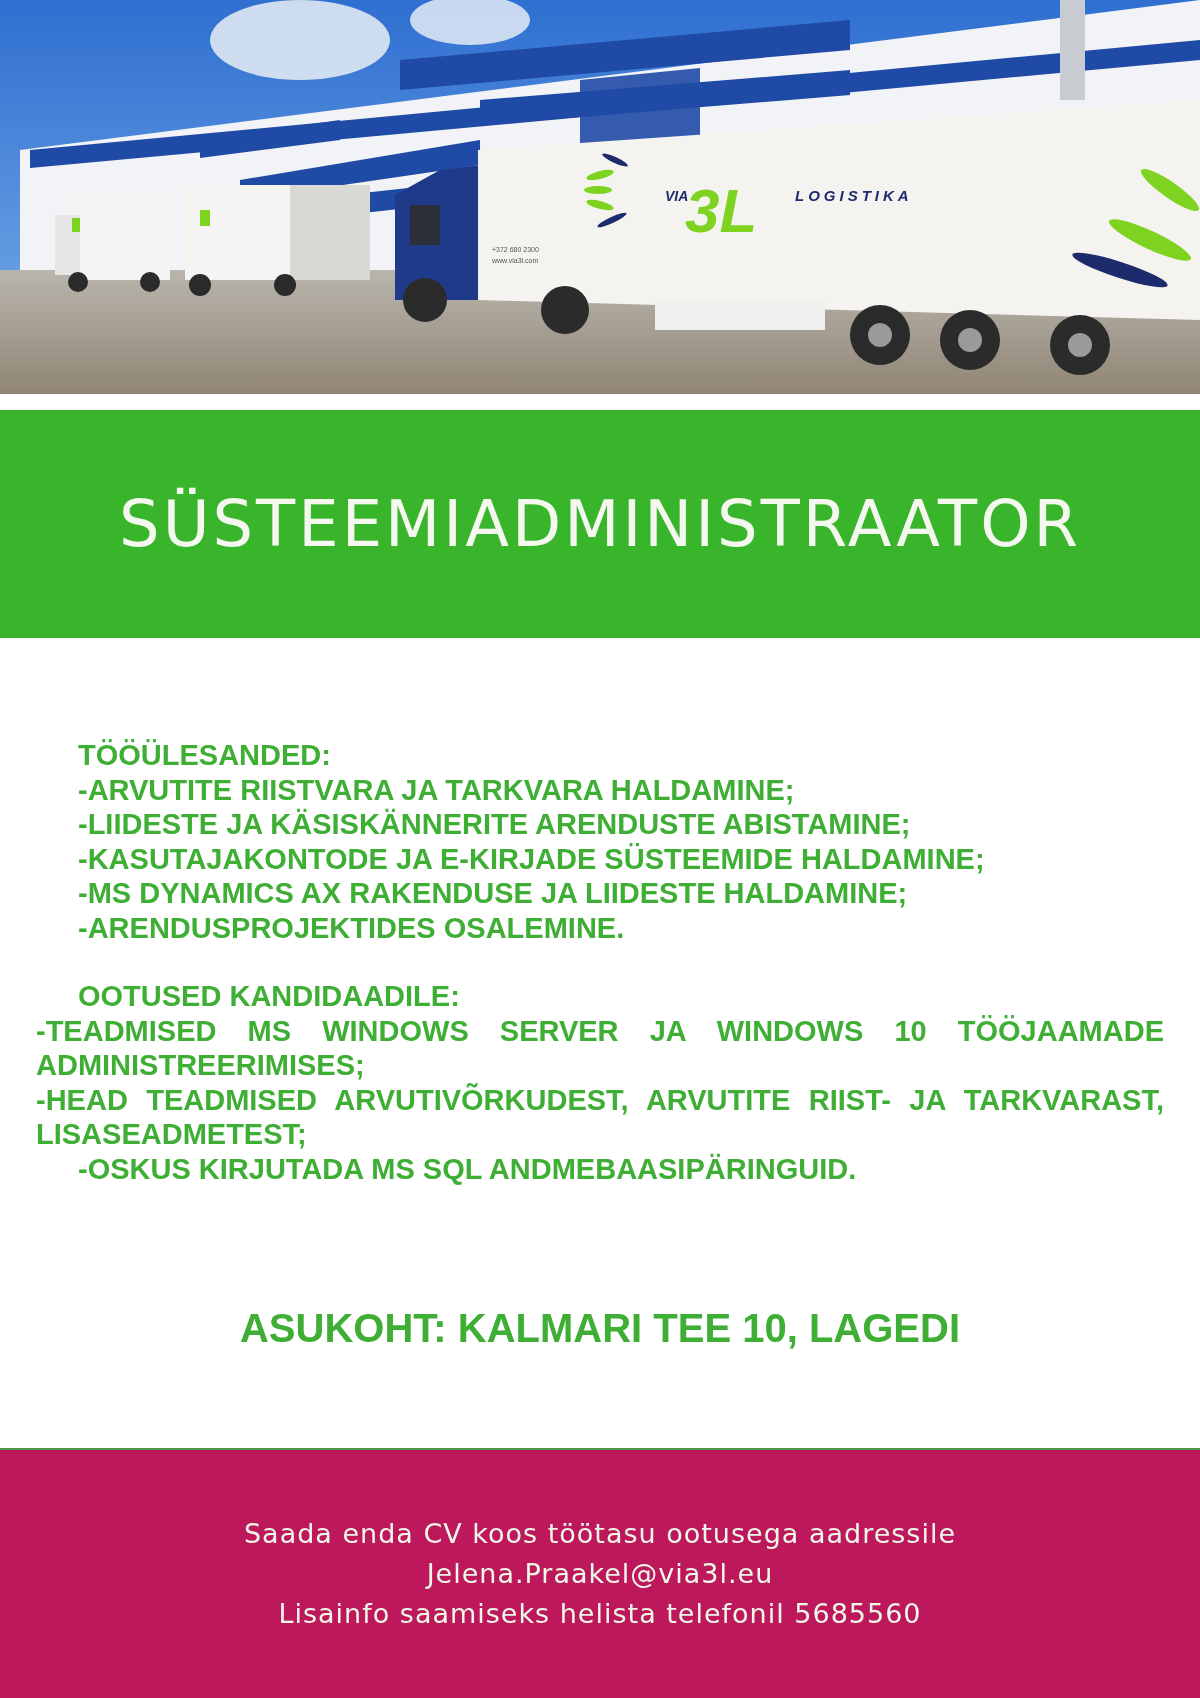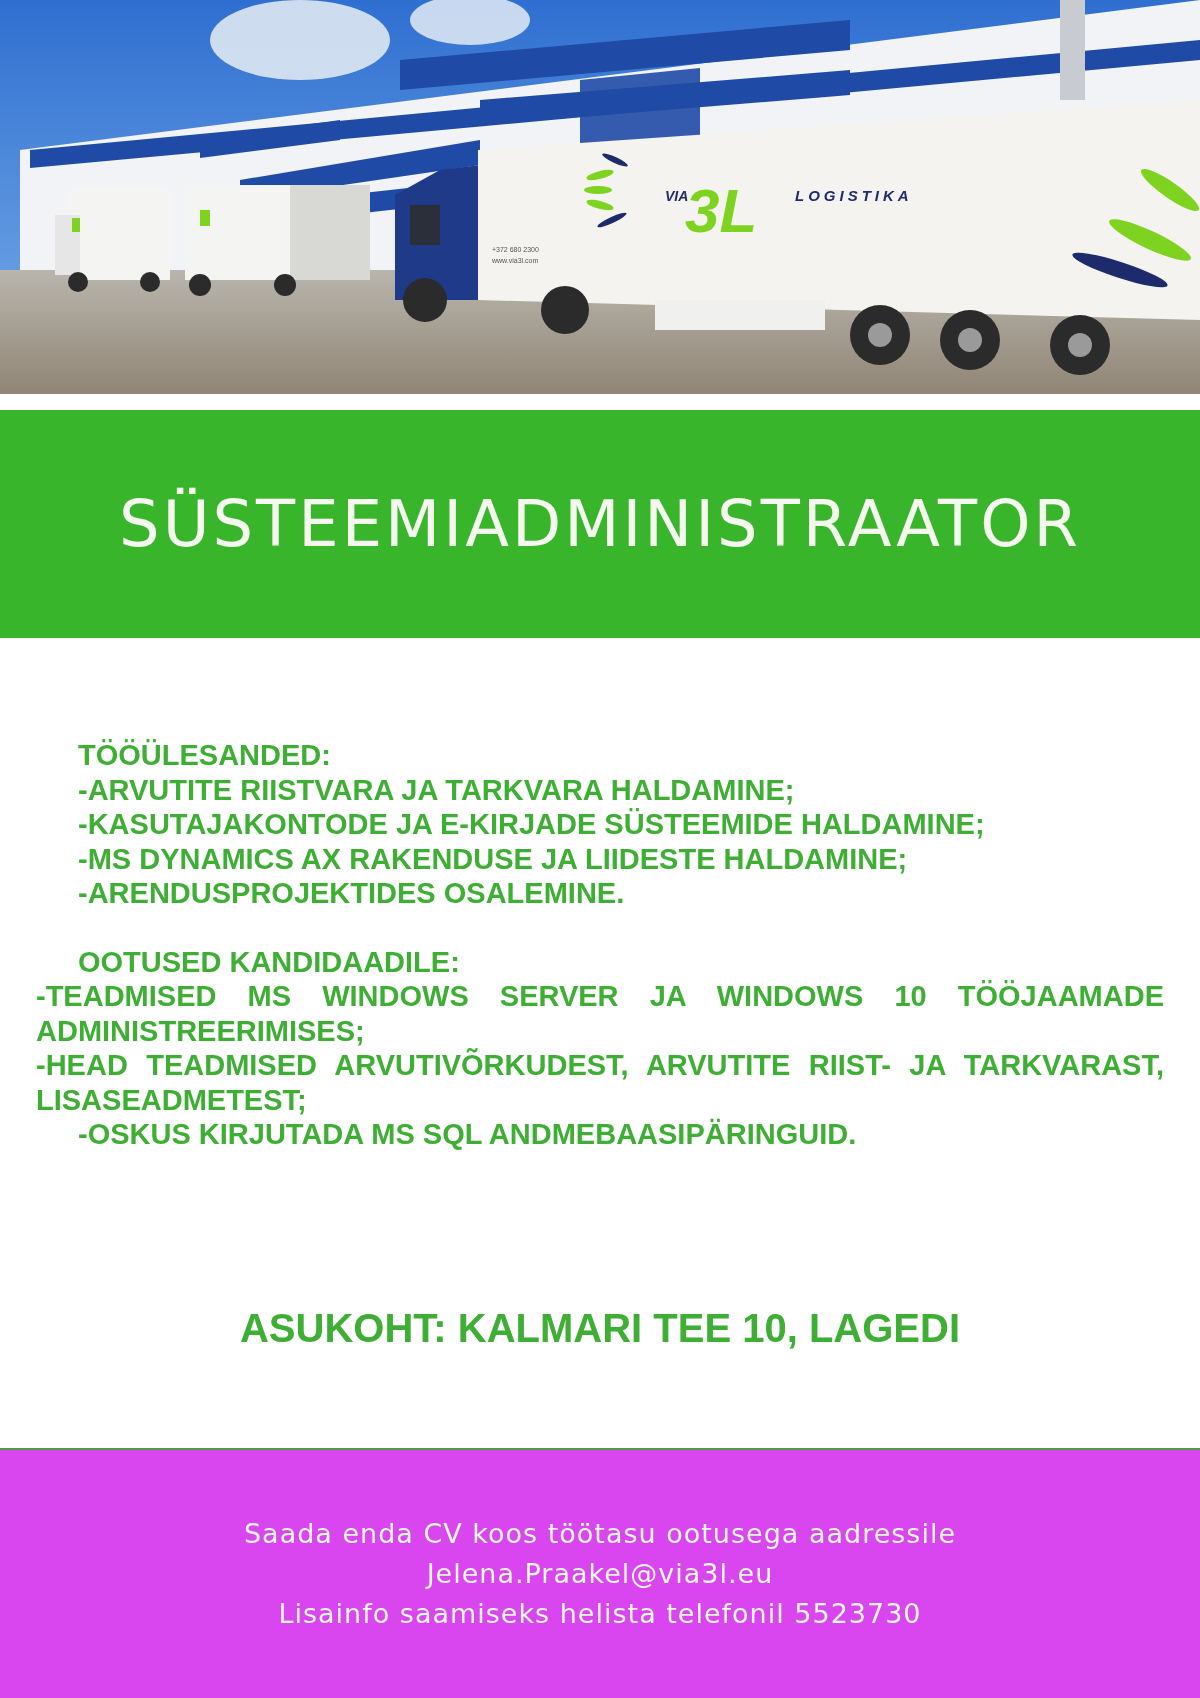--- a/index.html
+++ b/index.html
@@ -7,21 +7,21 @@
   .hero { position: absolute; left: 0; top: 0; width: 1200px; height: 394px; overflow: hidden; }
   .hero svg { display: block; }
   .title-band { position: absolute; left: 0; top: 410px; width: 1200px; height: 228px; background: #39b52c; display: flex; align-items: center; justify-content: center; }
   .title { color: #f4f8ef; font-family: "DejaVu Sans", sans-serif; font-size: 64px; letter-spacing: 3px; font-weight: normal; margin: 12px; transform: scaleX(1.0); }
   .content { position: absolute; left: 36px; top: 738px; width: 1128px; color: #3fae35; font-family: "Liberation Sans", sans-serif; font-weight: bold; font-size: 29px; line-height: 34.5px; text-transform: uppercase; }
   .content .line { display: block; white-space: nowrap; transform-origin: left center; margin-left: 42px; }
   .content .heading { display: block; }
   .justify { display: block; text-align: justify; text-align-last: justify; white-space: normal; }
   .gap { height: 34px; }
   .location { position: absolute; left: 0; top: 1306px; width: 1200px; text-align: center; color: #3fae35; font-weight: bold; font-size: 40px; font-family: "Liberation Sans", sans-serif; }
-  .footer { position: absolute; left: 0; top: 1448px; width: 1200px; height: 250px; background: #d946ef; border-top: 2px solid #4e9a44; box-sizing: border-box; }
+  .footer { position: absolute; left: 0; top: 1448px; width: 1200px; height: 250px; background: #be185d; border-top: 2px solid #4e9a44; box-sizing: border-box; }
   .footer-text { position: absolute; left: 0; top: 64px; width: 1200px; text-align: center; color: #eef6e6; font-family: "DejaVu Sans", sans-serif; font-size: 27px; line-height: 40px; letter-spacing: 1px; }
   .footer-text span { display: block; }
 </style>
 </head>
 <body>
 
 <div class="hero">
   <svg width="1200" height="410" viewBox="0 0 1200 410">
     <defs>
       <linearGradient id="sky" x1="0" y1="0" x2="0" y2="1">
@@ -94,34 +94,35 @@
 </div>
 
 <div class="title-band">
   <h1 class="title">SÜSTEEMIADMINISTRAATOR</h1>
 </div>
 
 <div class="content">
   <div>
     <span class="line heading">TÖÖÜLESANDED:</span>
     <span class="line">-ARVUTITE RIISTVARA JA TARKVARA HALDAMINE;</span>
+    <span class="line">-LIIDESTE JA KÄSISKÄNNERITE ARENDUSTE ABISTAMINE;</span>
     <span class="line">-KASUTAJAKONTODE JA E-KIRJADE SÜSTEEMIDE HALDAMINE;</span>
     <span class="line">-MS DYNAMICS AX RAKENDUSE JA LIIDESTE HALDAMINE;</span>
     <span class="line">-ARENDUSPROJEKTIDES OSALEMINE.</span>
   </div>
   <div class="gap"></div>
   <div>
     <span class="line heading">OOTUSED KANDIDAADILE:</span>
     <span class="justify">-TEADMISED MS WINDOWS SERVER JA WINDOWS 10 TÖÖJAAMADE ADMINISTREERIMISES;</span>
     <span class="justify">-HEAD TEADMISED ARVUTIVÕRKUDEST, ARVUTITE RIIST- JA TARKVARAST, LISASEADMETEST;</span>
     <span class="line">-OSKUS KIRJUTADA MS SQL ANDMEBAASIPÄRINGUID.</span>
   </div>
 </div>
 
 <div class="location">ASUKOHT: KALMARI TEE 10, LAGEDI</div>
 
 <div class="footer">
   <div class="footer-text">
     <span>Saada enda CV koos töötasu ootusega aadressile</span>
     <span>Jelena.Praakel@via3l.eu</span>
-    <span>Lisainfo saamiseks helista telefonil 5523730</span>
+    <span>Lisainfo saamiseks helista telefonil 5685560</span>
   </div>
 </div>
 
 </body></html>

